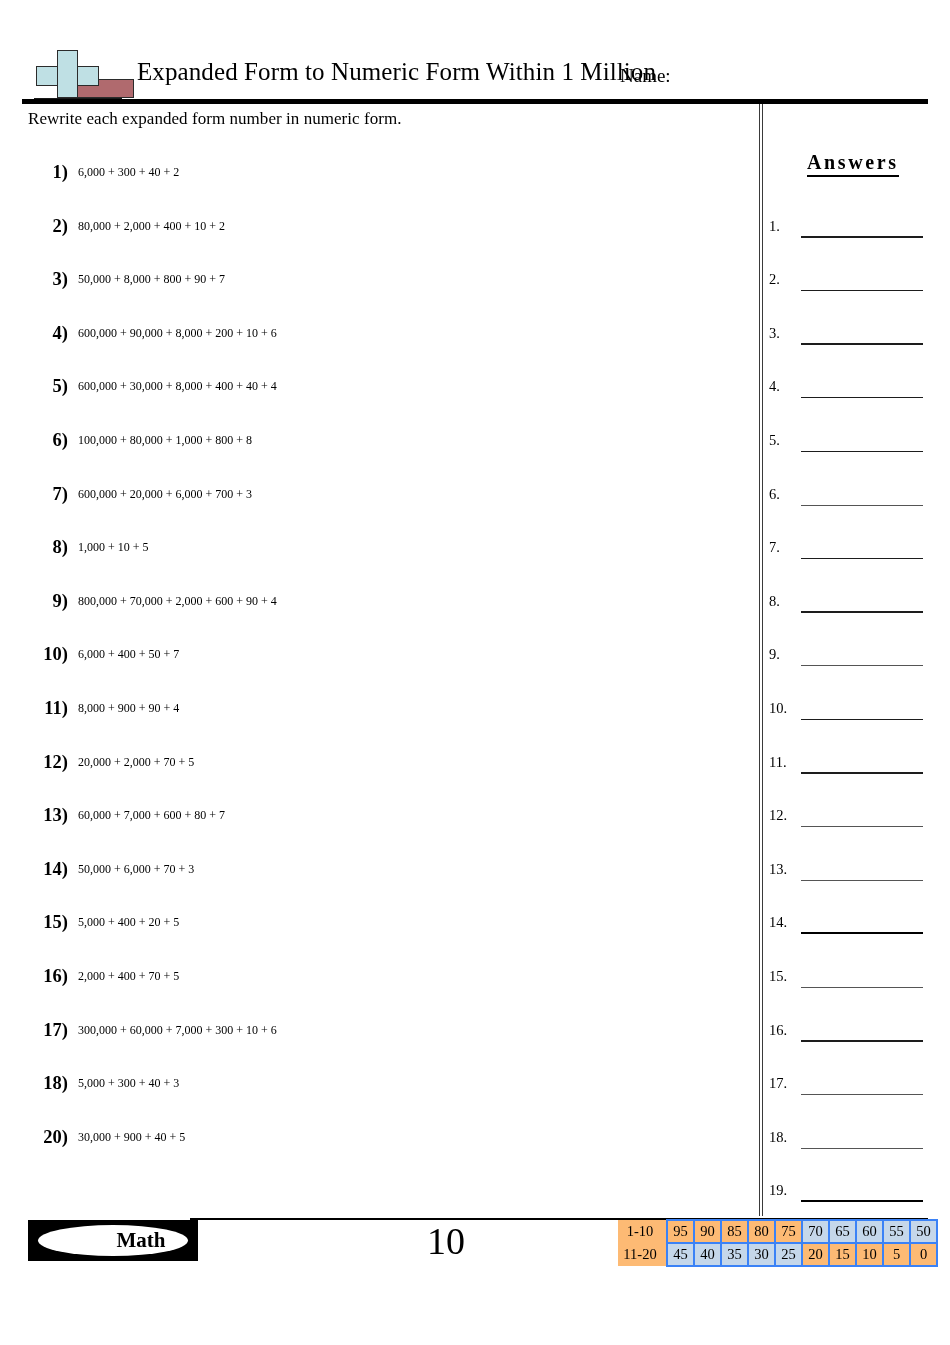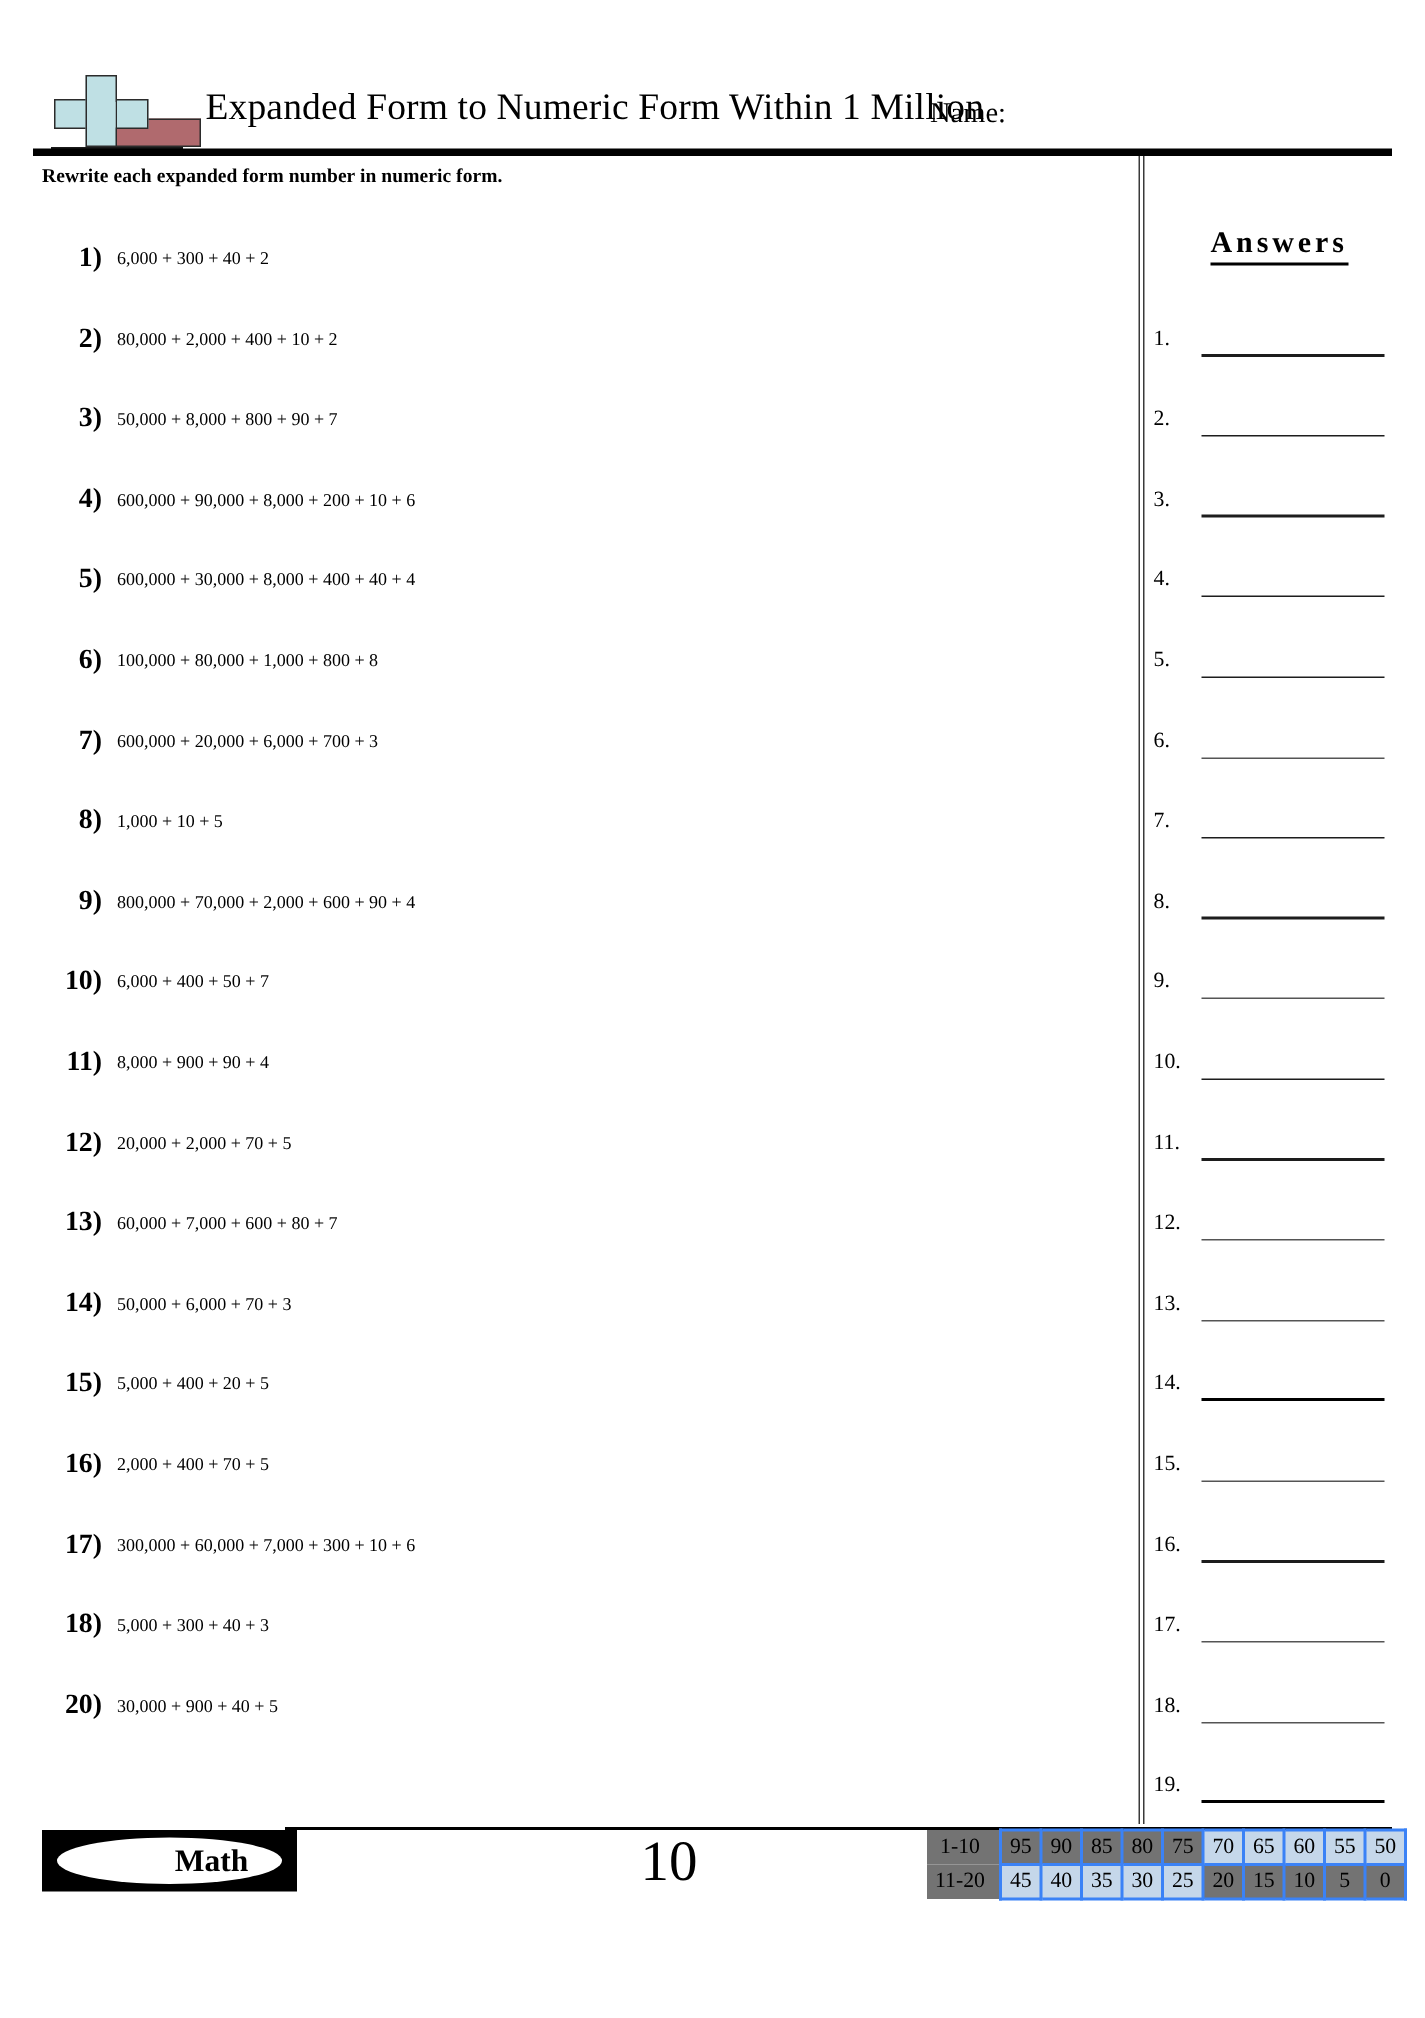--- a/index.html
+++ b/index.html
@@ -109,22 +109,22 @@
     width: 906px;
     height: 5px;
     background: #000000;
   }
 
   
   .directions {
     position: absolute;
     left: 28px;
     top: 109px;
-    font-size: 13px;
-    font-weight: bold;
+    font-size: 17px;
+    font-weight: normal;
     letter-spacing: 0.05px;
     white-space: nowrap;
   }
 
   
   .divider {
     position: absolute;
     left: 759px;
     top: 104px;
     width: 4px;
@@ -278,21 +278,21 @@
   .score table {
     border-collapse: collapse;
   }
   .score td {
     font-family: "Liberation Serif", "DejaVu Serif", serif;
     font-size: 14.5px;
     text-align: center;
     height: 21px;
     line-height: 21px;
     padding: 0;
-    background: #737373;
+    background: #fdba74;
   }
   .score td.rowlab {
     border: none;
     width: 44px;
     text-align: center;
     padding-right: 4px;
   }
   .score td.cell {
     width: 25px;
     border: 2px solid #3b82f6;

